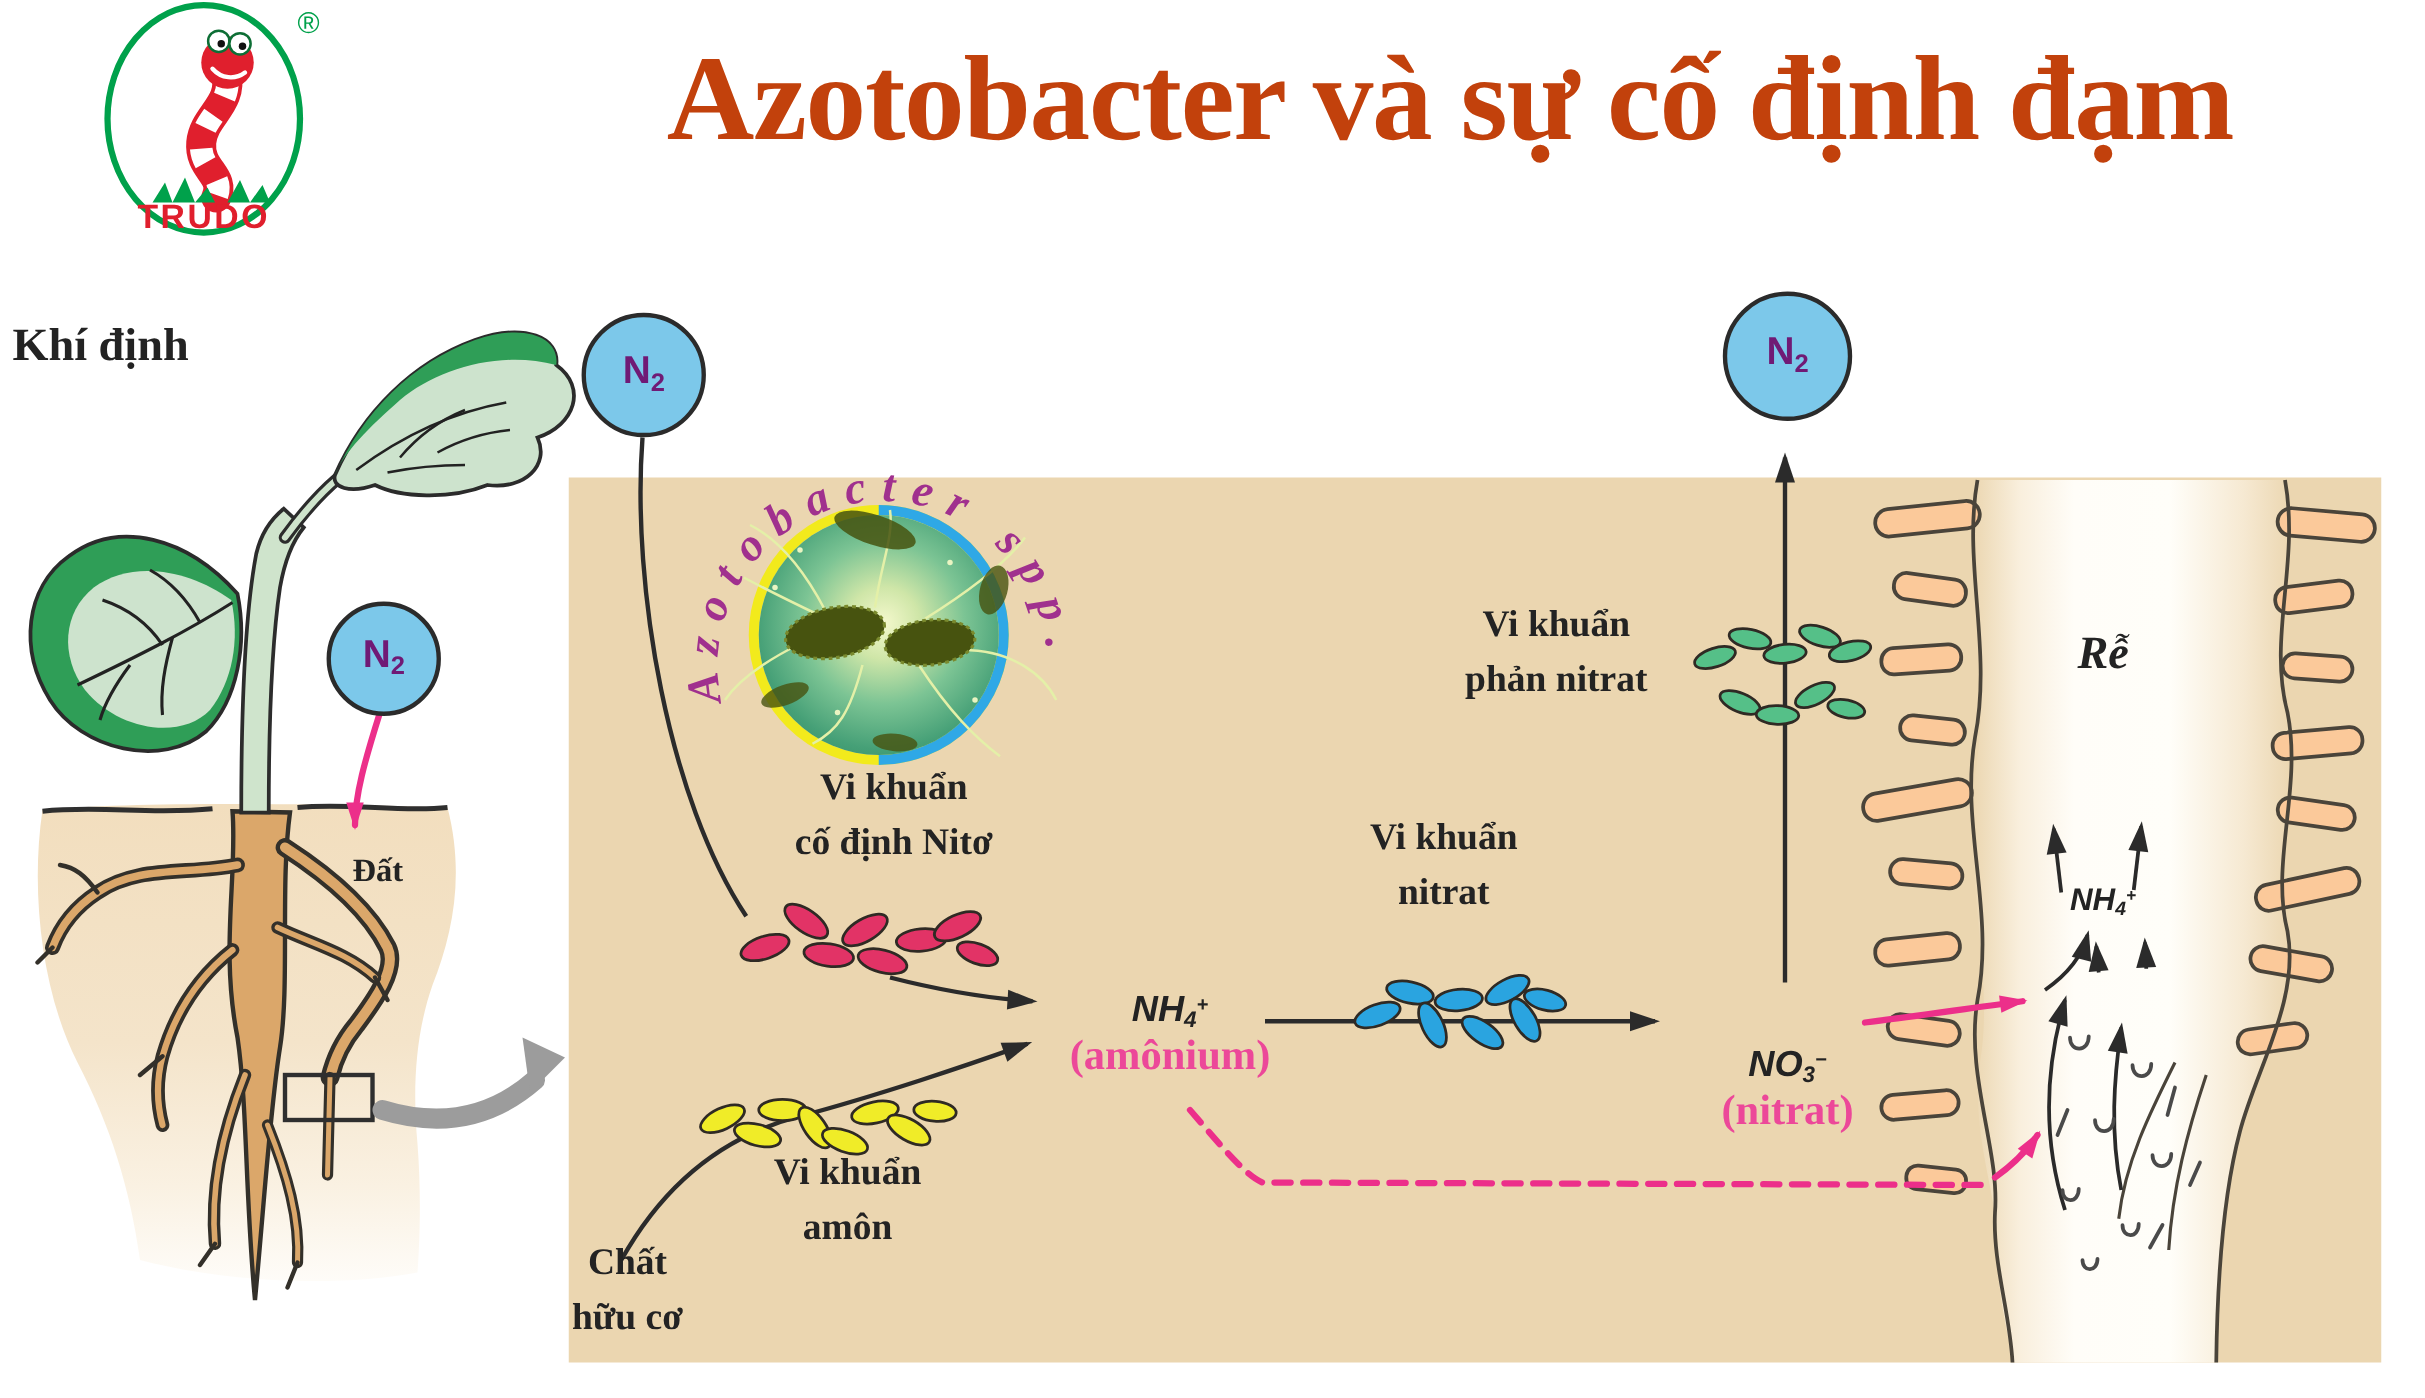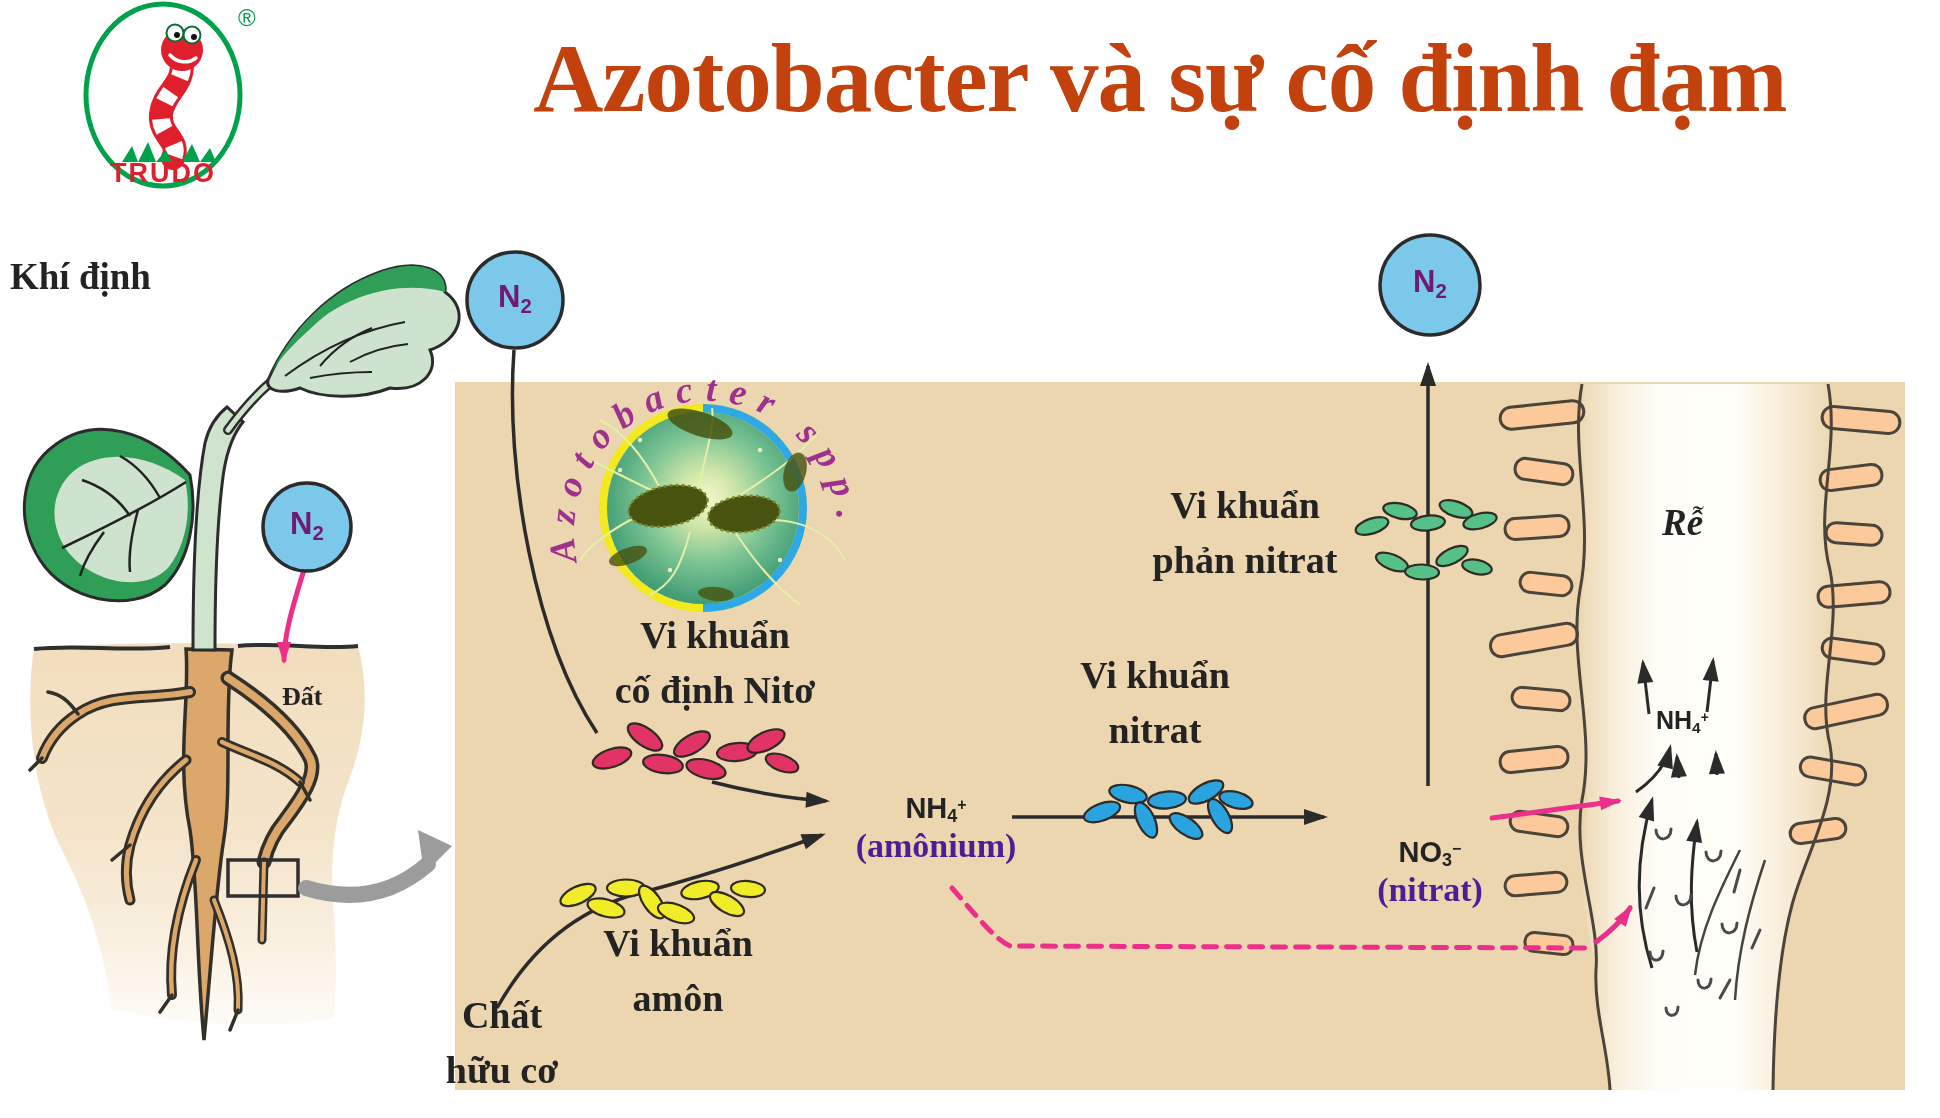--- a/index.html
+++ b/index.html
@@ -6,31 +6,31 @@
   .page{position:relative;width:1940px;height:1118px;background:#ffffff;overflow:hidden;
         font-family:"Liberation Serif","DejaVu Serif",serif;}
   svg{display:block;}
   .art{position:absolute;left:0;top:0;}
   .logo-svg{position:absolute;left:70px;top:0;}
   .page-title{position:absolute;left:430px;top:26px;width:1460px;text-align:center;
       font-size:97px;font-weight:bold;color:#c2410c;letter-spacing:-1px;line-height:1.1;
       font-family:"Liberation Serif","DejaVu Serif",serif;}
   .lbl{position:absolute;font-weight:bold;color:#232323;white-space:pre-line;line-height:1.45;}
   .center{text-align:center;}
-  .fs37{font-size:37px;} .fs34{font-size:38px;}
-  .formula{font-family:"Liberation Sans","DejaVu Sans",sans-serif;font-weight:bold;color:#232323;}
+  .fs37{font-size:37px;} .fs34{font-size:30px;}
+  .formula{font-family:"Liberation Sans","DejaVu Sans",sans-serif;font-weight:bold;color:#232323;font-style:italic;}
   .formula sub{font-size:0.62em;vertical-align:-0.25em;}
   .formula sup{font-size:0.55em;vertical-align:0.5em;}
   .molecule{position:absolute;transform:translate(-50%,-54%);
       font-family:"Liberation Sans","DejaVu Sans",sans-serif;font-weight:bold;color:#701a75;
       font-size:31px;}
   .molecule sub{font-size:0.66em;vertical-align:-0.3em;}
   .chem-block{position:absolute;text-align:center;}
   .chem-block .f{font-size:29px;}
-  .chem-block .nm{font-size:34px;font-weight:bold;color:#4c1d95;}
+  .chem-block .nm{font-size:34px;font-weight:bold;color:#ec4899;}
   .nh4-root{font-size:25px;}
 </style>
 </head>
 <body>
 
 <div class="page">
 
   <svg class="art" width="1940" height="1118" viewBox="0 0 1940 1118">
     <defs>
       <marker id="ab" markerUnits="userSpaceOnUse" markerWidth="28" markerHeight="22" refX="22" refY="10" orient="auto">

